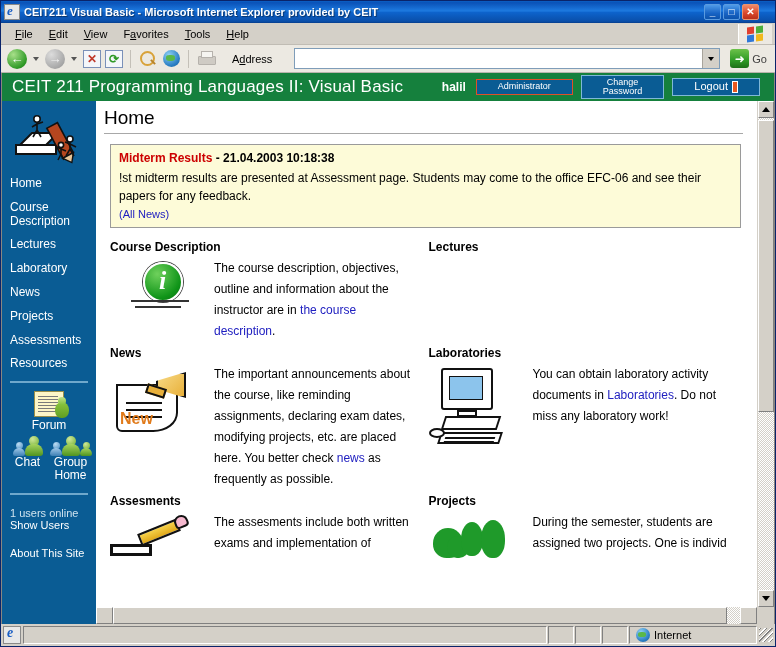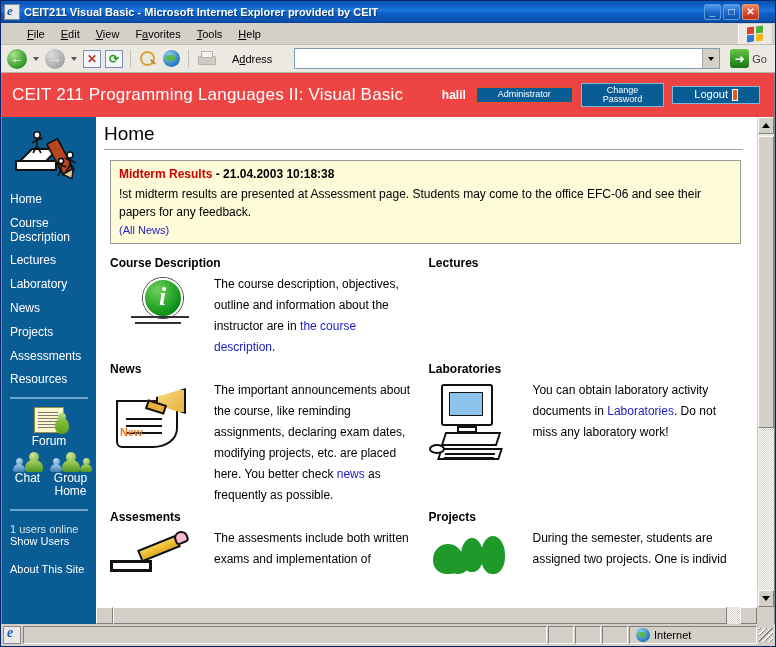--- a/index.html
+++ b/index.html
@@ -58,21 +58,21 @@
     line-height: 1;
   }
   .tb-btn.close { background: linear-gradient(to bottom, #f08a6a, #d8462a 60%, #b8301a); border-color: #e8936e; }
 
   
   .menubar {
     height: 22px;
     background: #d4d0c8;
     border-bottom: 1px solid #c0bcb4;
     display: flex; align-items: center;
-    padding-left: 18px;
+    padding-left: 6px;
     flex: 0 0 auto;
     position: relative;
   }
   .menubar .mi {
     font-size: 11px; color: #000;
     padding: 2px 8px;
     white-space: nowrap;
   }
   .menubar .mi u { text-decoration: underline; }
   .ie-logo {
@@ -133,21 +133,21 @@
   .viewport {
     flex: 1 1 auto;
     display: flex; flex-direction: column;
     border: 1px solid #8a8680;
     border-top: 0; border-bottom: 0;
     background: #fff;
     overflow: hidden;
     position: relative;
   }
   .page-header {
-    height: 44px; background: #ef4444;
+    height: 28px; background: #15803d;
     display: flex; align-items: center;
     padding: 0 6px 0 10px;
     flex: 0 0 auto;
   }
   .page-header .ph-title {
     color: #fff; font-size: 17px; font-weight: normal;
     letter-spacing: .2px; white-space: nowrap;
     flex: 1 1 auto;
   }
   .ph-user { color:#fff;font-size:12px;font-weight:bold;margin-right:10px;white-space:nowrap; }
@@ -253,21 +253,21 @@
   .art-slides s.s3{left:22px;top:16px;background:#7ec8f2;border-color:#4f9cc8;}
   .art-slides s.s4{left:33px;top:24px;background:#dfddfb;}
   .art-slides s::before{content:"";position:absolute;left:5px;top:5px;width:40px;height:1px;background:#555;
      box-shadow:0 3px 0 #777,0 6px 0 #777,0 9px 0 #777;}
 
   .art-news { width:104px;height:74px;position:relative; }
   .art-news .sheet{position:absolute;left:6px;top:18px;width:62px;height:48px;background:#fff;
      border:2px solid #111;border-radius:0 0 40% 6px;}
   .art-news .sheet::before{content:"";position:absolute;left:8px;top:16px;width:36px;height:2px;background:#111;
      box-shadow:0 7px 0 #111,0 14px 0 #111;}
-  .art-news .nw{position:absolute;left:10px;top:44px;font-size:11px;font-weight:bold;color:#e07a1a;
+  .art-news .nw{position:absolute;left:10px;top:44px;font-size:16px;font-weight:bold;color:#e07a1a;
      font-family:"Liberation Sans",sans-serif;}
   .art-news .horn{position:absolute;left:36px;top:2px;width:40px;height:34px;}
   .art-news .horn::before{content:"";position:absolute;left:10px;top:4px;width:26px;height:22px;
      background:linear-gradient(135deg,#f7d985,#e8b03a);border:2px solid #111;
      clip-path:polygon(0 35%,100% 0,100% 100%,0 65%);}
   .art-news .horn::after{content:"";position:absolute;left:0px;top:18px;width:16px;height:6px;
      background:#e8b03a;border:2px solid #111;transform:rotate(18deg);}
 
   .art-pc { width:104px;height:86px;position:relative; }
   .art-pc .mon{position:absolute;left:12px;top:2px;width:52px;height:42px;background:#fff;border:2px solid #111;border-radius:3px;}

